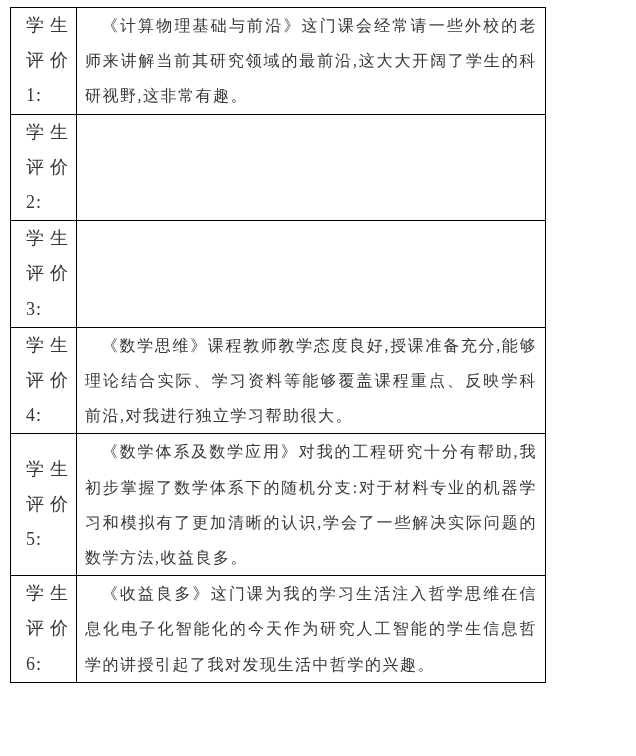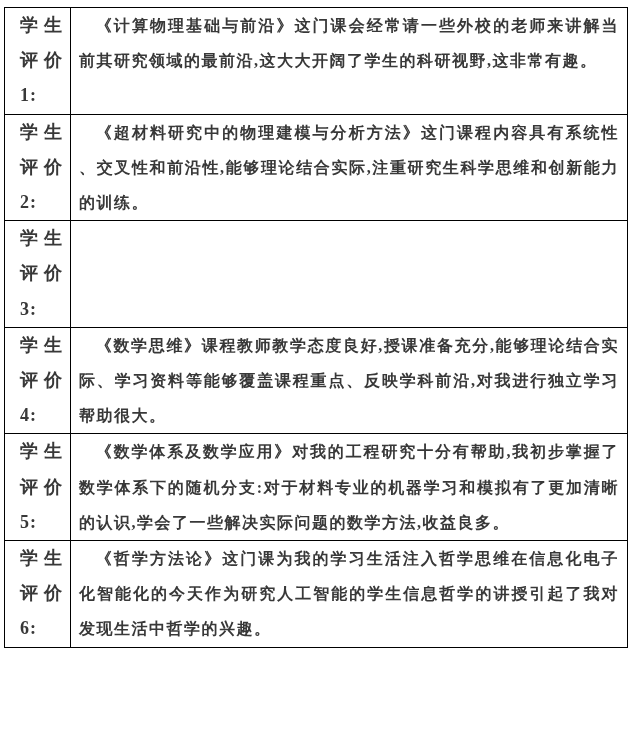--- a/index.html
+++ b/index.html
@@ -7,24 +7,23 @@
     padding: 0;
     background: #ffffff;
     font-family: "Liberation Serif", "DejaVu Serif", serif;
   }
   body {
     width: 636px;
     height: 756px;
     overflow: hidden;
   }
   .doc {
-    margin: 7px 6px 0 4px;
-    width: 624px;
+    margin: 7px 6px 0 10px;
+    width: 536px;
     box-sizing: border-box;
-    font-weight: bold;
   }
   .eval-table {
     border: 1px solid #000000;
     width: 100%;
     box-sizing: border-box;
     color: #383838;
   }
   .row {
     display: flex;
     border-bottom: 1px solid #000000;
@@ -81,21 +80,20 @@
       </div>
       <div class="text-cell">《计算物理基础与前沿》这门课会经常请一些外校的老师来讲解当前其研究领域的最前沿,这大大开阔了学生的科研视野,这非常有趣。</div>
     </div>
 
     <div class="row">
       <div class="label-cell">
         <span class="lbl spread">学生</span>
         <span class="lbl spread">评价</span>
         <span class="lbl num">2:</span>
       </div>
-      <div class="text-cell">《超材料研究中的物理建模与分析方法》这门课程内容具有系统性、交叉性和前沿性,能够理论结合实际,注重研究生科学思维和创新能力的训练。</div>
     </div>
 
     <div class="row">
       <div class="label-cell">
         <span class="lbl spread">学生</span>
         <span class="lbl spread">评价</span>
         <span class="lbl num">3:</span>
       </div>
     </div>
 
@@ -116,17 +114,17 @@
       </div>
       <div class="text-cell">《数学体系及数学应用》对我的工程研究十分有帮助,我初步掌握了数学体系下的随机分支:对于材料专业的机器学习和模拟有了更加清晰的认识,学会了一些解决实际问题的数学方法,收益良多。</div>
     </div>
 
     <div class="row">
       <div class="label-cell">
         <span class="lbl spread">学生</span>
         <span class="lbl spread">评价</span>
         <span class="lbl num">6:</span>
       </div>
-      <div class="text-cell">《哲学方法论》这门课为我的学习生活注入哲学思维在信息化电子化智能化的今天作为研究人工智能的学生信息哲学的讲授引起了我对发现生活中哲学的兴趣。</div>
+      <div class="text-cell">《收益良多》这门课为我的学习生活注入哲学思维在信息化电子化智能化的今天作为研究人工智能的学生信息哲学的讲授引起了我对发现生活中哲学的兴趣。</div>
     </div>
 
   </div>
 </div>
 
 </body></html>

